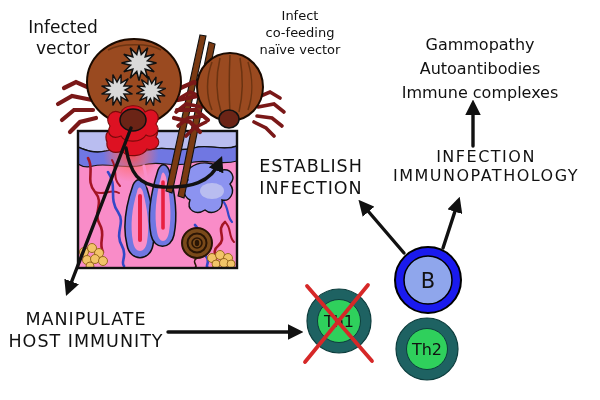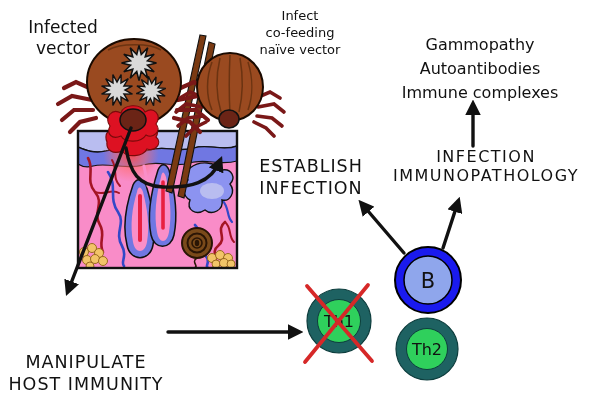--- a/index.html
+++ b/index.html
@@ -6,21 +6,21 @@
   #canvas{position:relative;width:600px;height:400px;background:#fff;overflow:hidden;
           font-family:"DejaVu Sans",sans-serif;color:#111;}
   #art{position:absolute;left:0;top:0;}
   .lbl{position:absolute;white-space:pre-line;color:#111;}
   .lbl.center{text-align:center;}
   #lbl-infected{left:8px;top:17px;width:110px;font-size:17px;line-height:21px;text-align:center;}
   #lbl-cofeed{left:242px;top:7px;width:116px;font-size:13px;line-height:17px;}
   #lbl-outcomes{left:392px;top:33px;width:176px;font-size:16px;line-height:24px;}
   #lbl-secondary{left:376px;top:147px;width:220px;font-size:16px;line-height:19px;letter-spacing:1.5px;}
   #lbl-establish{left:246px;top:155px;width:130px;font-size:17.5px;line-height:22px;letter-spacing:1px;text-align:center;}
-  #lbl-manipulate{left:0px;top:308px;width:172px;font-size:17.5px;line-height:22px;letter-spacing:1px;margin-top:43px;}
+  #lbl-manipulate{left:0px;top:308px;width:172px;font-size:17.5px;line-height:22px;letter-spacing:1px;}
   svg text{font-family:"DejaVu Sans",sans-serif;fill:#111;}
 </style>
 </head>
 <body>
 
 <div id="canvas">
 
   <svg id="art" width="600" height="400" viewBox="0 0 600 400">
     <defs>
       <polygon id="star" points="10,0 4.83,1.29 8.66,5 3.54,3.54 5,8.66 1.29,4.83 0,10 -1.29,4.83 -5,8.66 -3.54,3.54 -8.66,5 -4.83,1.29 -10,0 -4.83,-1.29 -8.66,-5 -3.54,-3.54 -5,-8.66 -1.29,-4.83 0,-10 1.29,-4.83 5,-8.66 3.54,-3.54 8.66,-5 4.83,-1.29"></polygon>

